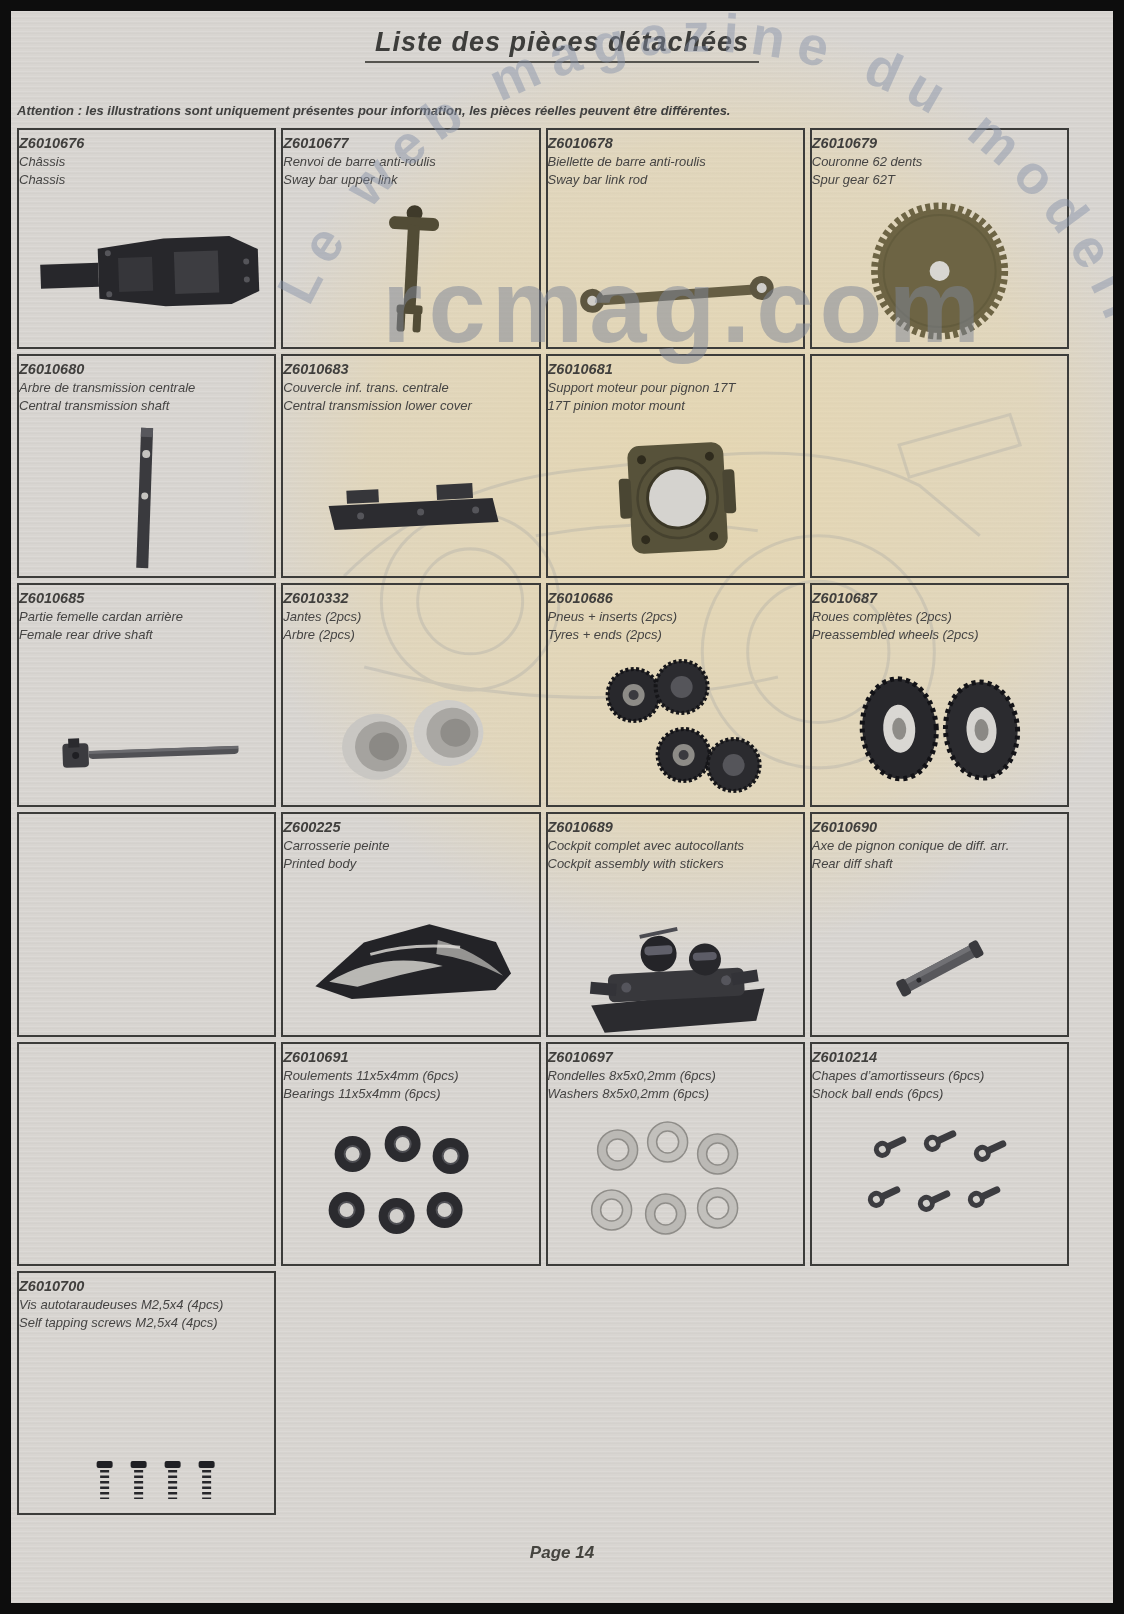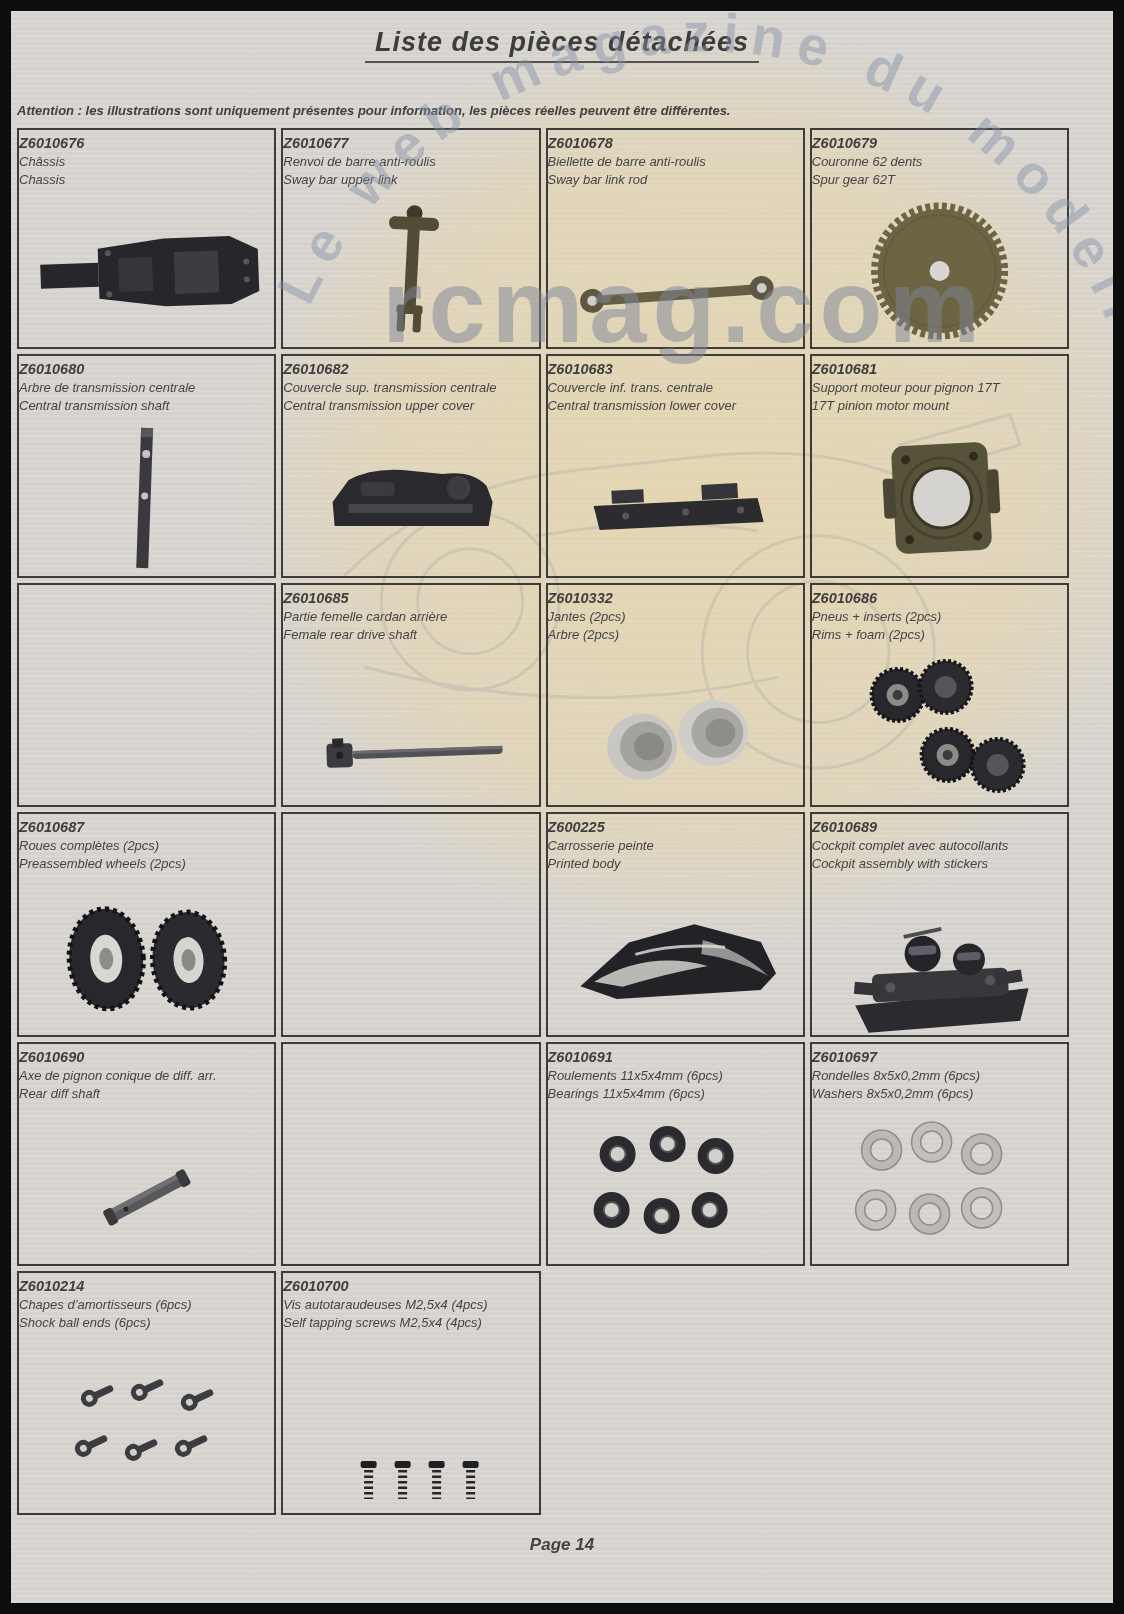--- a/index.html
+++ b/index.html
@@ -21,21 +21,21 @@
   .attention{margin:36px 2px 10px 6px;font-size:13px;font-weight:700;font-style:italic;color:#414140;}
   .grid{display:grid;grid-template-columns:repeat(4,1fr);
         grid-template-rows:221px 224px 224px 225px 224px 244px;gap:5px;
         margin:10px 44px 0 6px;}
   .cell{border:2px solid #3c3c3a;position:relative;text-align:left;padding-top:4px;overflow:hidden;}
   .pnum{font-size:14.5px;font-weight:700;font-style:italic;color:#403f3d;line-height:19px;}
   .pname{font-size:13px;font-weight:400;font-style:italic;color:#454443;line-height:18px;}
   .photo{position:absolute;left:4px;right:4px;bottom:2px;height:150px;
          display:flex;align-items:center;justify-content:center;}
   .photo svg{width:100%;height:100%;}
-  .footer{margin-top:20px;text-align:center;font-size:17px;font-weight:700;font-style:italic;color:#45443f;}
+  .footer{margin-top:28px;text-align:center;font-size:17px;font-weight:700;font-style:italic;color:#45443f;}
 </style>
 </head>
 <body>
 
 <div class="frame">
 <div class="frame-black">
 <div class="page">
 
   <div class="under-layer">
     <svg viewBox="0 0 1092 1582" preserveAspectRatio="none">
@@ -146,33 +146,20 @@
                   <g transform="rotate(2 118 75)">
             <rect x="112" y="4" width="12" height="140" fill="#3a3a3e"></rect>
             <rect x="112" y="4" width="12" height="9" fill="#57575c"></rect>
             <circle cx="118" cy="30" r="4" fill="#c6c4c0"></circle>
             <circle cx="118" cy="72" r="3.5" fill="#c6c4c0"></circle>
           </g>
                 </svg>
         </div>
       </div>
 
-      <div class="cell">
-        <div class="pnum">Z6010682</div>
-        <div class="pname">Couvercle sup. transmission centrale</div>
-        <div class="pname">Central transmission upper cover</div>
-        <div class="photo">
-          <svg viewBox="0 0 240 150">
-            <path d="M42,78 L58,56 Q80,44 112,46 L152,50 Q182,46 196,62 L202,78 L198,102 L44,102 Z" fill="#2a2a2e"></path>
-            <rect x="58" y="80" width="124" height="9" fill="#45454a"></rect>
-            <circle cx="168" cy="64" r="12" fill="#3c3c41"></circle>
-            <rect x="70" y="58" width="34" height="14" rx="4" fill="#3a3a3f"></rect>
-          </svg>
-        </div>
-      </div>
 
       <div class="cell">
         <div class="pnum">Z6010683</div>
         <div class="pname">Couvercle inf. trans. centrale</div>
         <div class="pname">Central transmission lower cover</div>
         <div class="photo">
           <svg viewBox="0 0 240 150">
             <path d="M38,82 L202,74 L208,98 L44,106 Z" fill="#2c2c30"></path>
             <rect x="56" y="66" width="32" height="13" fill="#36363a" transform="rotate(-3 72 72)"></rect>
             <rect x="146" y="60" width="36" height="15" fill="#36363a" transform="rotate(-3 164 67)"></rect>
@@ -238,21 +225,21 @@
             <ellipse cx="162" cy="82" rx="26" ry="25" fill="#a9a7a3"></ellipse>
             <ellipse cx="165" cy="82" rx="15" ry="14" fill="#8f8d89"></ellipse>
           </g>
                 </svg>
         </div>
       </div>
 
       <div class="cell">
         <div class="pnum">Z6010686</div>
         <div class="pname">Pneus + inserts (2pcs)</div>
-        <div class="pname">Rims + foam (2pcs)</div>
+        <div class="pname">Tyres + ends (2pcs)</div>
         <div class="photo">
           <svg viewBox="0 0 240 150">
             <g>
                     <circle cx="78" cy="42" r="26" fill="#28282c"></circle>
                     <circle cx="78" cy="42" r="26" fill="none" stroke="#141418" stroke-width="4" stroke-dasharray="3,2.4"></circle>
                     <circle cx="78" cy="42" r="11" fill="#8d8b87"></circle>
                     <circle cx="78" cy="42" r="5" fill="#3a3a3f"></circle>
                   </g>
             <g>
                     <circle cx="126" cy="34" r="26" fill="#2b2b2f"></circle>

